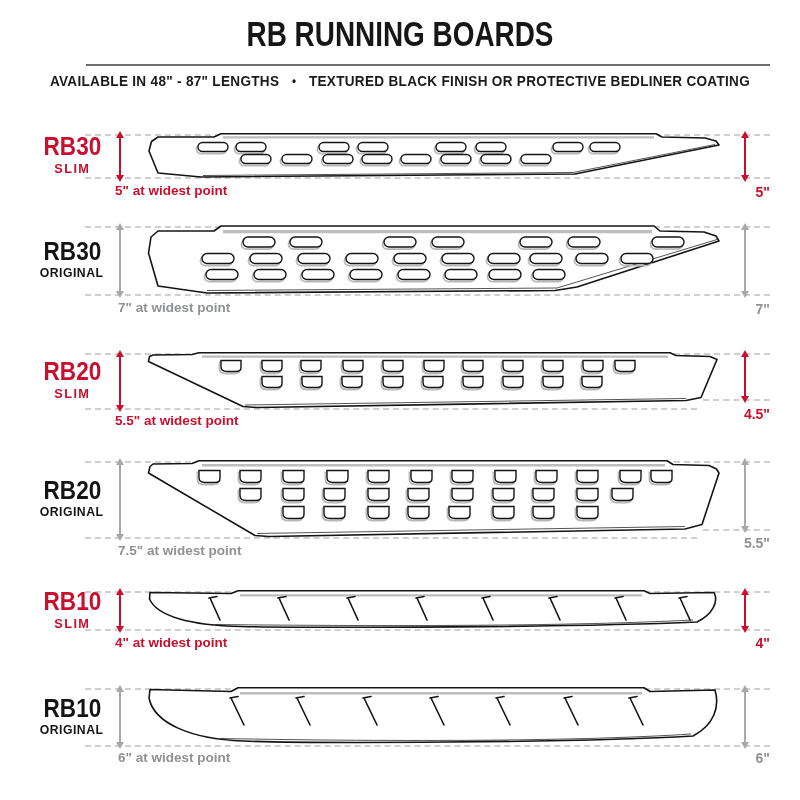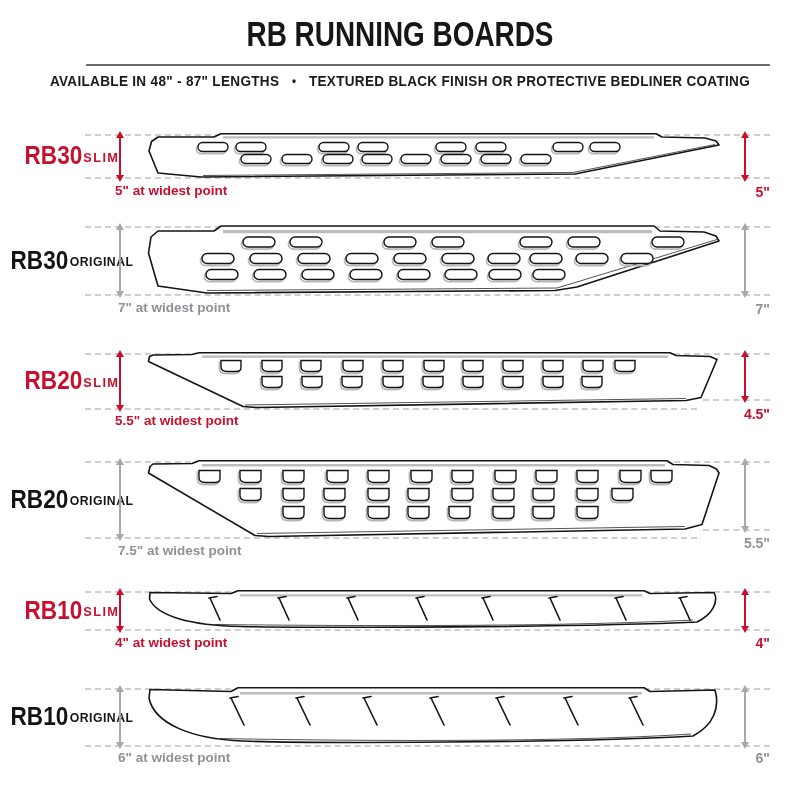--- a/index.html
+++ b/index.html
@@ -11,21 +11,21 @@
          transform:scale(0.90,1.14);white-space:nowrap;}
   .title-rule{position:absolute;left:86px;width:684px;top:64px;height:0;border-top:2px solid #6d6e70;}
   .subtitle{position:absolute;left:0;right:0;top:73px;text-align:center;white-space:nowrap;
             font-size:14px;font-weight:700;color:#1a1a1a;letter-spacing:0.3px;transform:scale(0.97,1.06);}
   .subtitle .sep{display:inline-block;margin:0 13px;font-size:12px;position:relative;top:-1px;}
 
   .dash{position:absolute;height:0;border-top:2px dashed #cfcfcf;}
 
   .board{position:absolute;z-index:2;overflow:visible;}
 
-  .label{position:absolute;left:18px;width:108px;display:flex;flex-direction:row;
+  .label{position:absolute;left:18px;width:108px;display:flex;flex-direction:column;
          align-items:center;justify-content:center;z-index:3;}
   .model{font-size:23px;font-weight:800;line-height:1;transform:scale(0.98,1.1);letter-spacing:0;}
   .variant{font-size:13px;font-weight:700;letter-spacing:1.4px;margin-top:3px;transform:scale(0.98,1.02);}
   .variant.orig{font-size:12.5px;letter-spacing:0.5px;}
   .red{color:#c8102e;}
   .dark{color:#141414;}
   .grayt{color:#8f9194;}
 
   .varrow{position:absolute;width:1.6px;z-index:3;background:currentColor;}
   .varrow::before{content:"";position:absolute;left:-3.4px;top:-6.5px;

